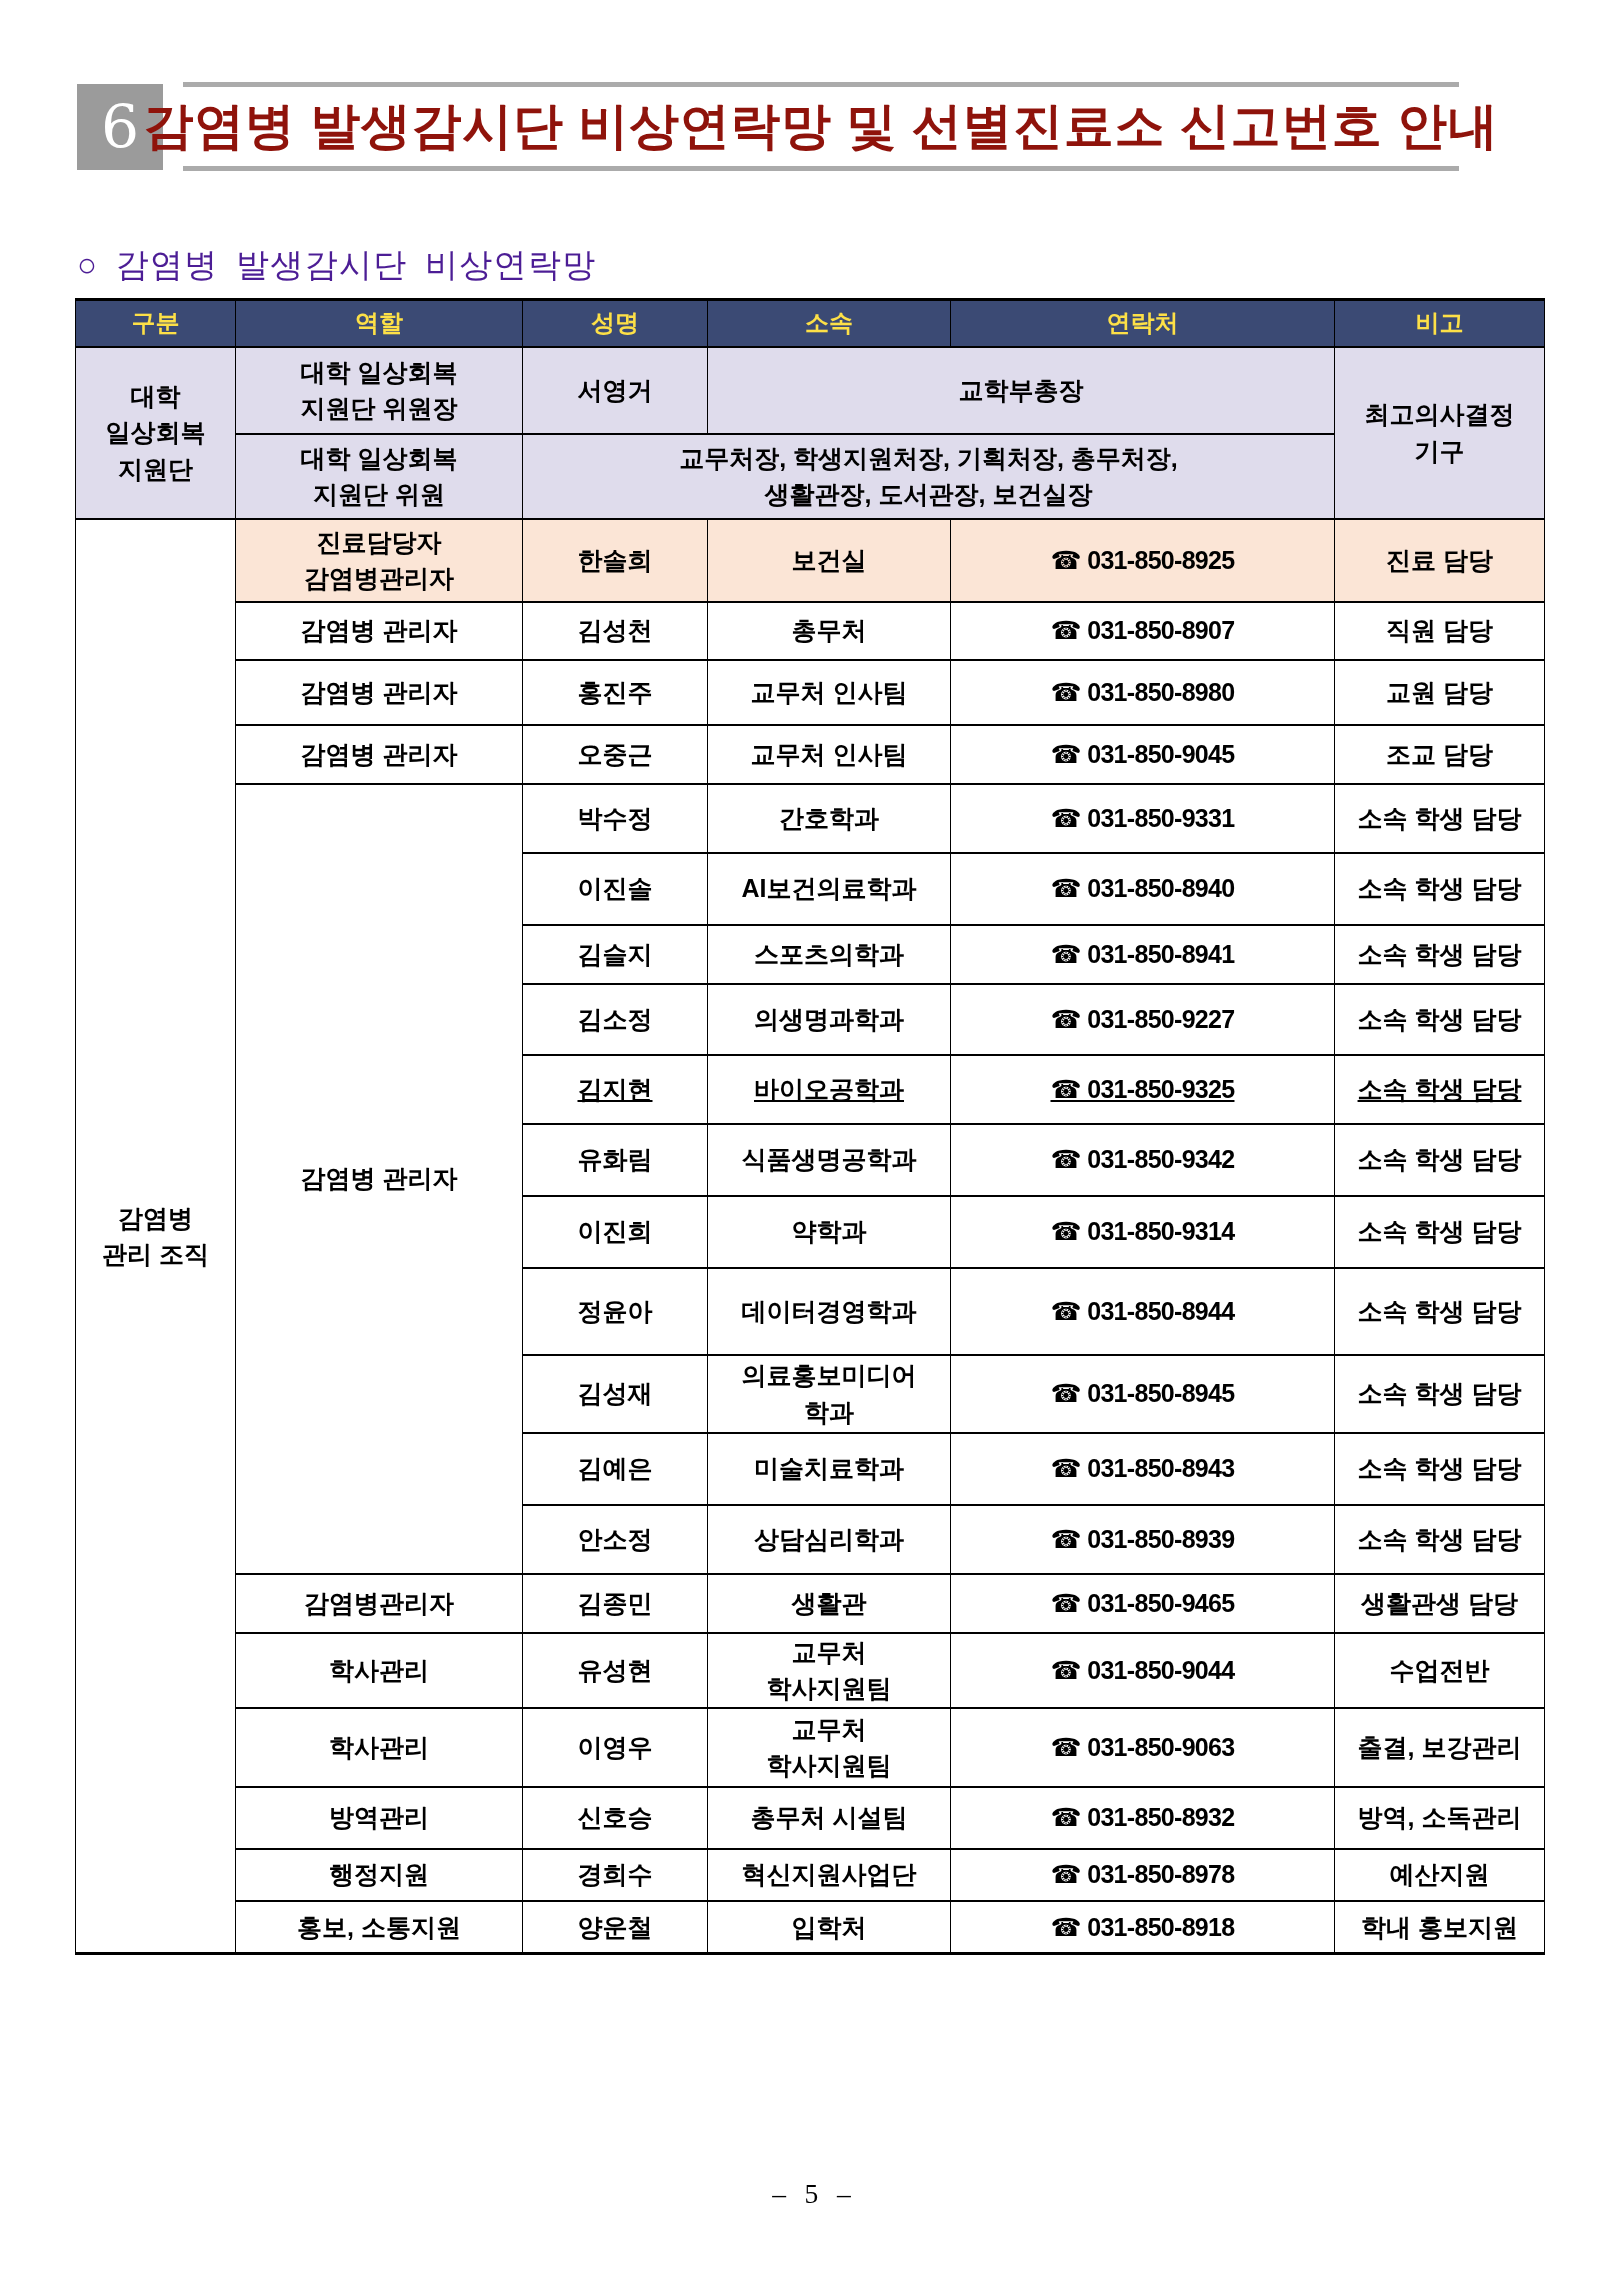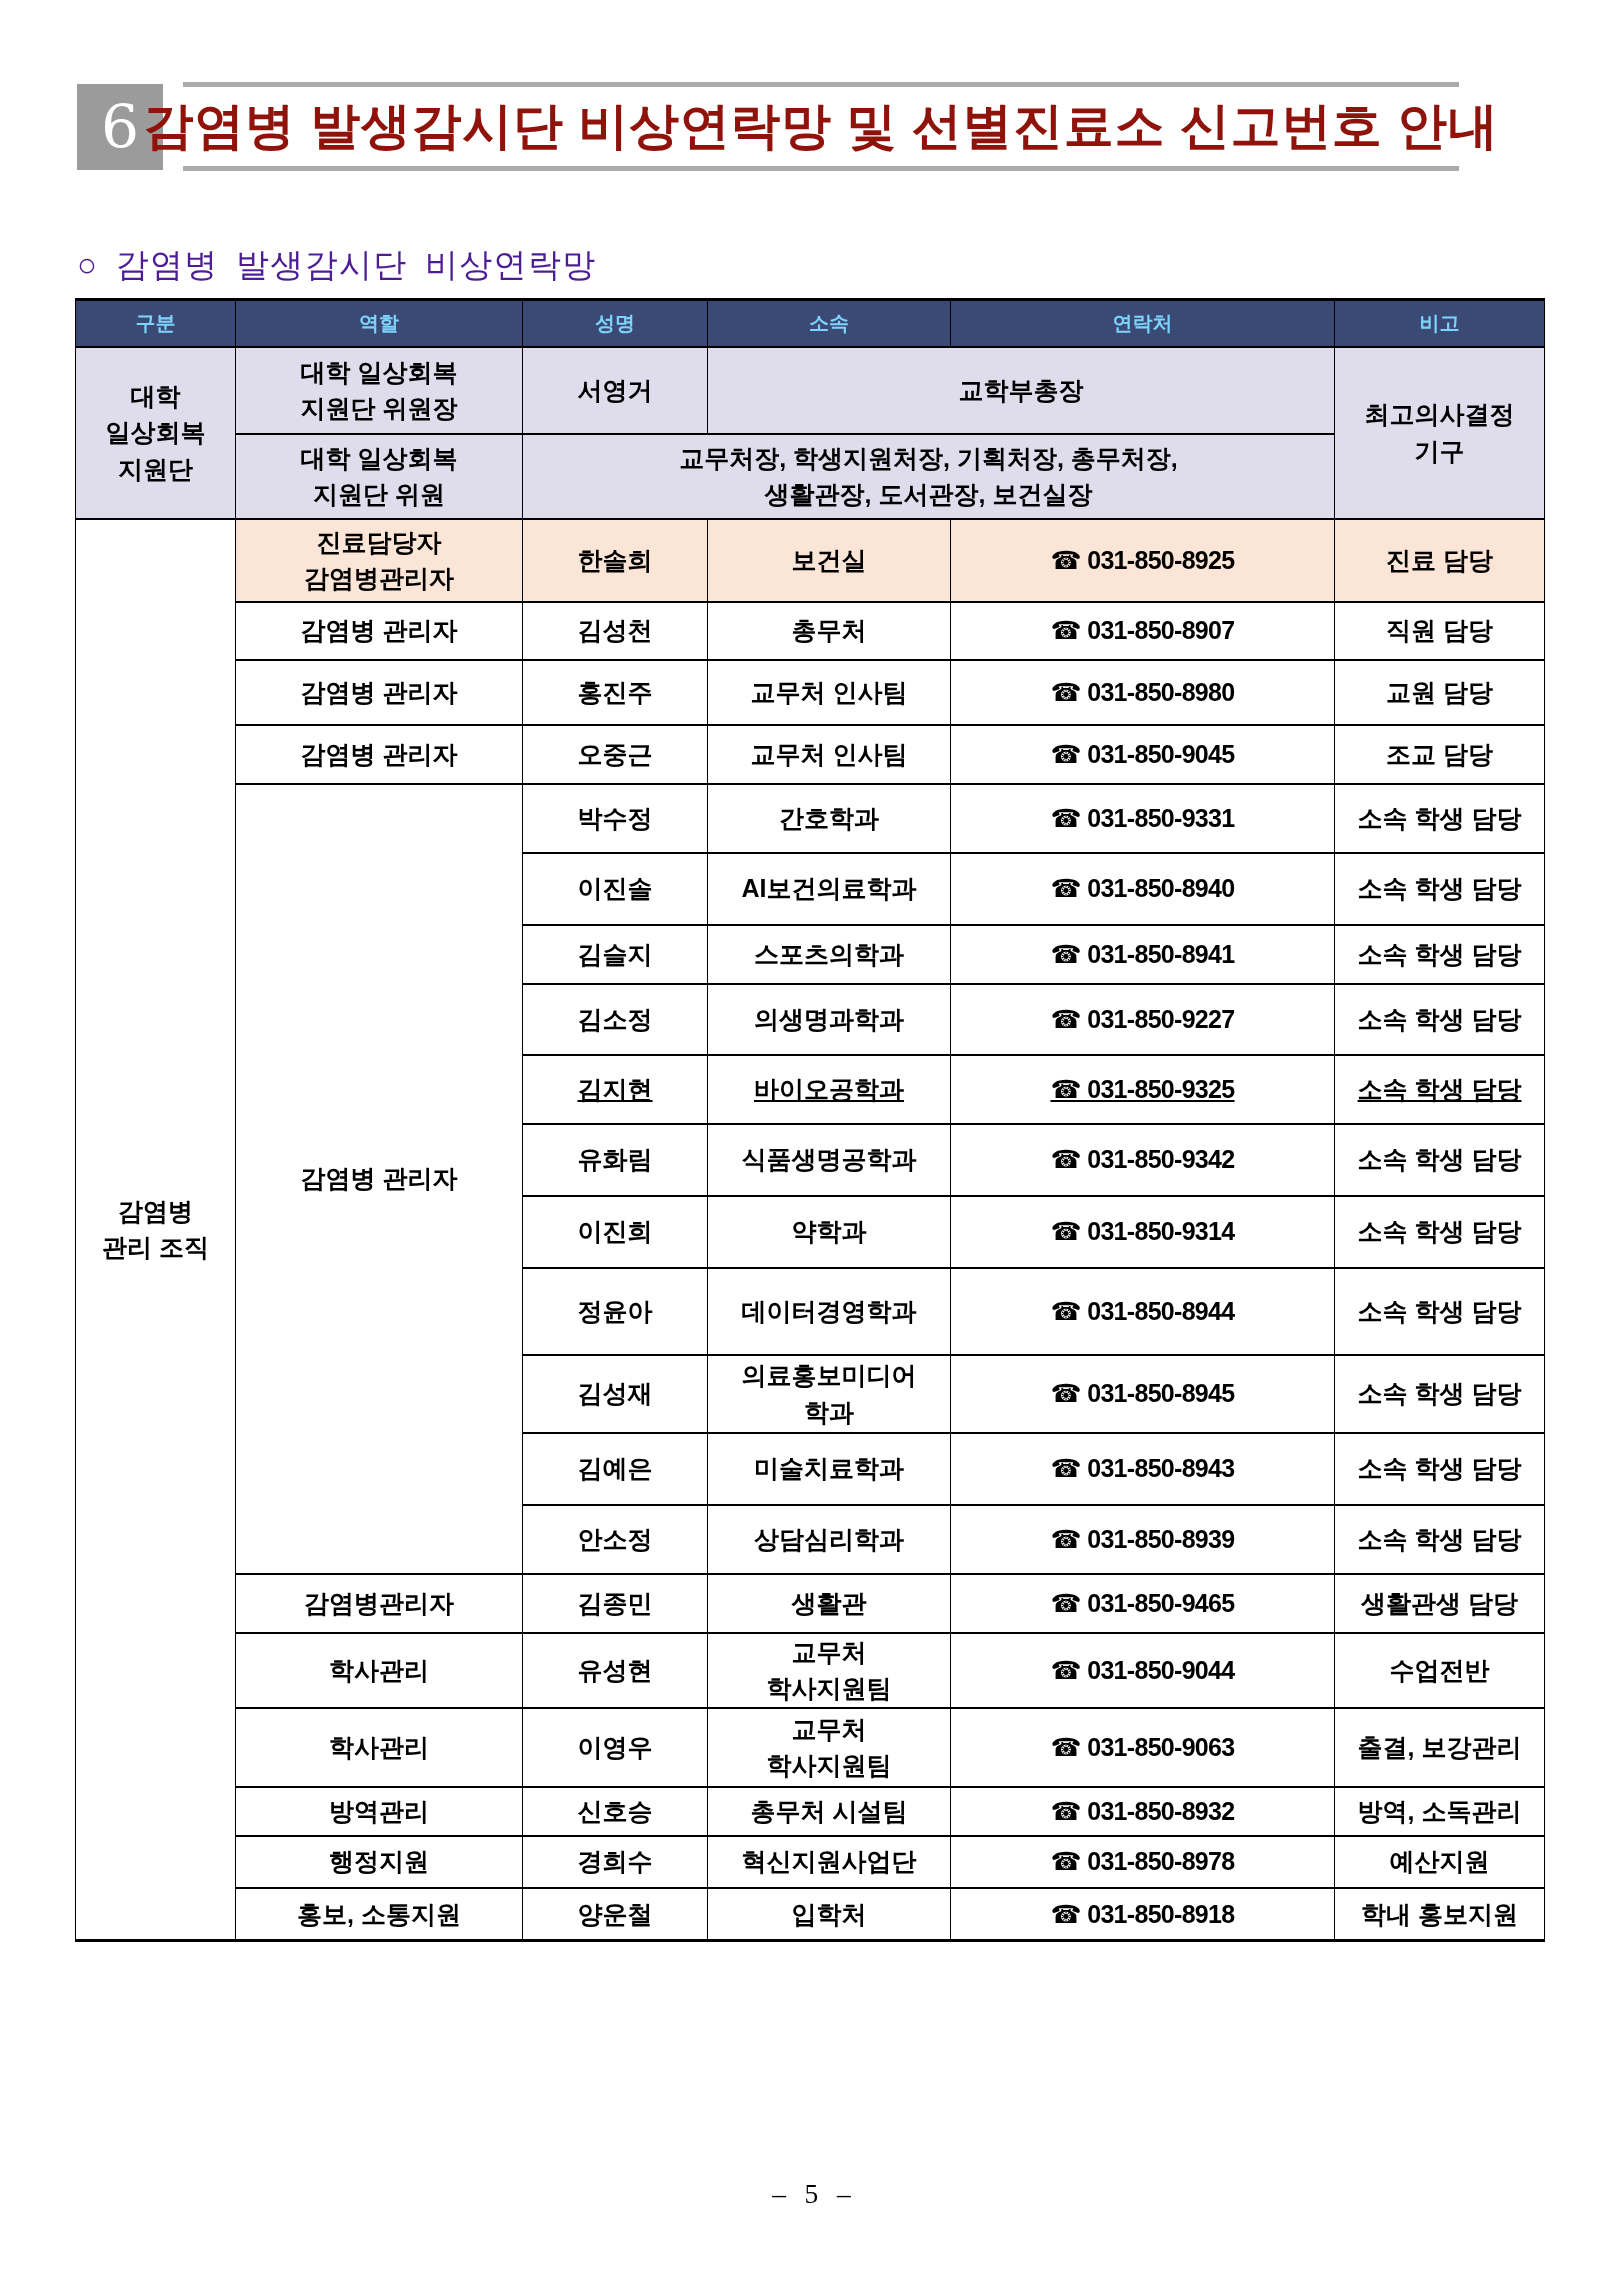--- a/index.html
+++ b/index.html
@@ -43,21 +43,21 @@
   }
   table.contact th,table.contact td{
     border-left:1.3px solid #000;border-right:1.3px solid #000;
     border-top:2px solid #000;border-bottom:2px solid #000;
     text-align:center;vertical-align:middle;
     white-space:pre-line;line-height:1.45;
     font-weight:bold;font-size:25px;
     padding:0 3.9px;overflow:hidden;
   }
   table.contact thead th{
-    background:#3b4a74;color:#7dd3fc;font-size:20px;
+    background:#3b4a74;color:#fde047;font-size:24px;
     border-bottom:2.6px solid #000;
   }
   thead tr{height:47px;}
   tbody tr:nth-child(1){height:87px;}
   tbody tr:nth-child(2){height:85px;}
   tbody tr:nth-child(3){height:83px;}
   tbody tr:nth-child(4){height:58px;}
   tbody tr:nth-child(5){height:65px;}
   tbody tr:nth-child(6){height:59px;}
   tbody tr:nth-child(7){height:69px;}
@@ -67,21 +67,21 @@
   tbody tr:nth-child(11){height:69px;text-decoration:underline;}
   tbody tr:nth-child(12){height:72px;}
   tbody tr:nth-child(13){height:72px;}
   tbody tr:nth-child(14){height:87px;}
   tbody tr:nth-child(15){height:78px;}
   tbody tr:nth-child(16){height:72px;}
   tbody tr:nth-child(17){height:69px;}
   tbody tr:nth-child(18){height:59px;}
   tbody tr:nth-child(19){height:75px;}
   tbody tr:nth-child(20){height:79px;}
-  tbody tr:nth-child(21){height:49px;}
+  tbody tr:nth-child(21){height:62px;}
   tbody tr:nth-child(22){height:52px;}
   tbody tr:nth-child(23){height:53px;}
   td.lav{background:#dfdcec;}
   td.hl{
     background:#fbe5d6;
     border-top:2.6px solid #ff0000;border-bottom:2.6px solid #ff0000;
   }
   td.hl-first{border-left:2.6px solid #ff0000;}
   td.hl-last{border-right:2.6px solid #ff0000;}
   td.phone{letter-spacing:-0.7px;}

